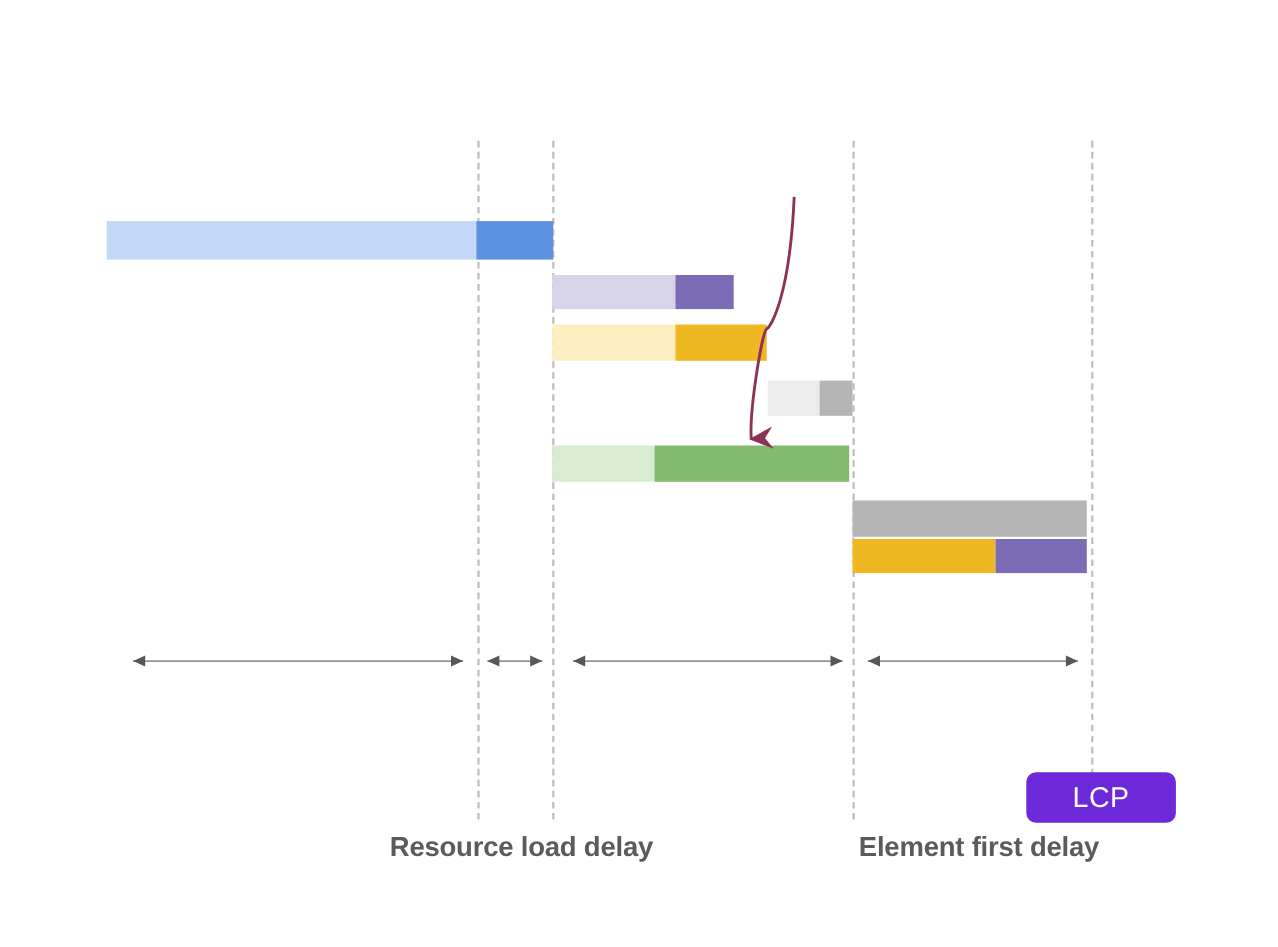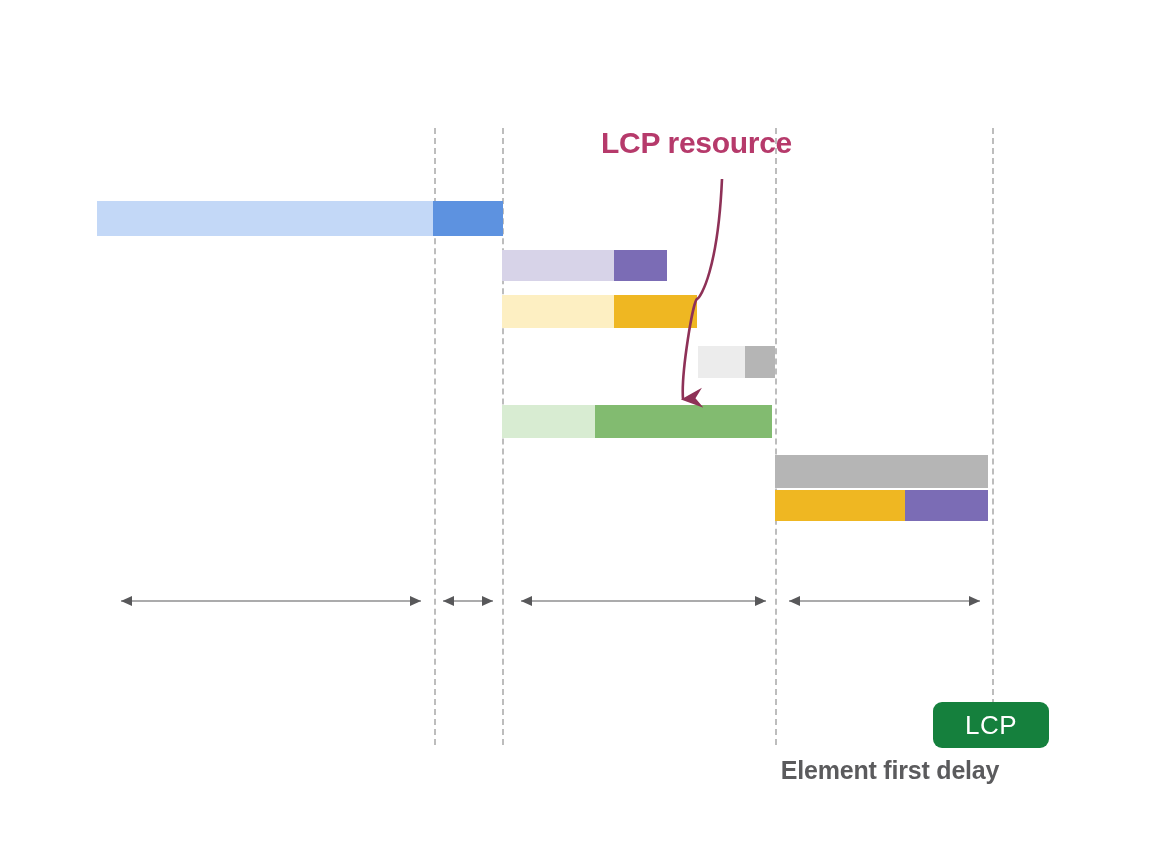--- a/index.html
+++ b/index.html
@@ -97,21 +97,20 @@
 
   <svg id="curvedArrow" width="1162" height="861">
     <defs>
       <marker id="ah" markerWidth="9" markerHeight="9" refX="4.2" refY="7.6" orient="auto">
         <path d="M0.4,0 L4.3,8.4 L8.2,0 L4.3,2.8 Z" fill="#8e3157"></path>
       </marker>
     </defs>
     <path id="arrowPath" fill="none" stroke="#8e3157" stroke-width="2.6" marker-end="url(#ah)" d="M722,179 C718,269 701,297 697,299 S681,373 683,399"></path>
   </svg>
 
-  <div class="title" id="titleEl" style="left: 601px; top: 126px; color: rgb(182, 58, 107); font-size: 30px;">LCP resource</div>
 
   <div id="measures-layer">
       <div class="measure" style="left: 121px; top: 600px; width: 300px;">
         <div class="line"></div>
         <div class="head left"></div>
         <div class="head right"></div>
       </div>
       <div class="measure" style="left: 443px; top: 600px; width: 50px;">
         <div class="line"></div>
         <div class="head left"></div>
@@ -122,17 +121,18 @@
         <div class="head left"></div>
         <div class="head right"></div>
       </div>
       <div class="measure" style="left: 789px; top: 600px; width: 191px;">
         <div class="line"></div>
         <div class="head left"></div>
         <div class="head right"></div>
       </div>
     </div>
 
+  <div class="label" id="l2" style="left: 334px; top: 755px; width: 280px; color: rgb(91, 91, 93);">Resource load delay</div>
   <div class="label" id="l3" style="left: 757px; top: 755px; width: 266px; color: rgb(91, 91, 93);">Element first delay</div>
 
-  <div class="badge" id="badgeEl" style="left: 933px; top: 702px; width: 116px; height: 46px; background: #15803d; color: rgb(255, 255, 255);">LCP</div>
+  <div class="badge" id="badgeEl" style="left: 933px; top: 702px; width: 136px; height: 46px; background: #6d28d9; color: rgb(255, 255, 255);">LCP</div>
 
 </div>
 
 </body></html>

